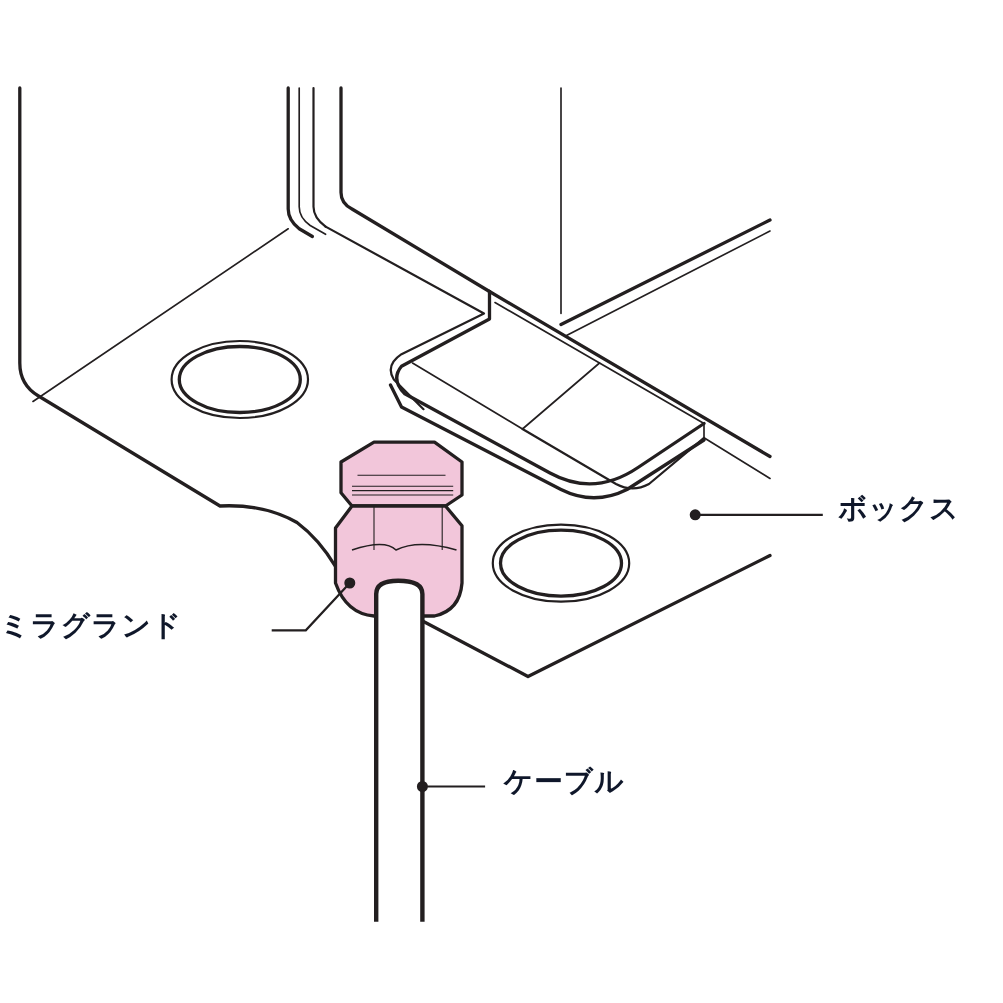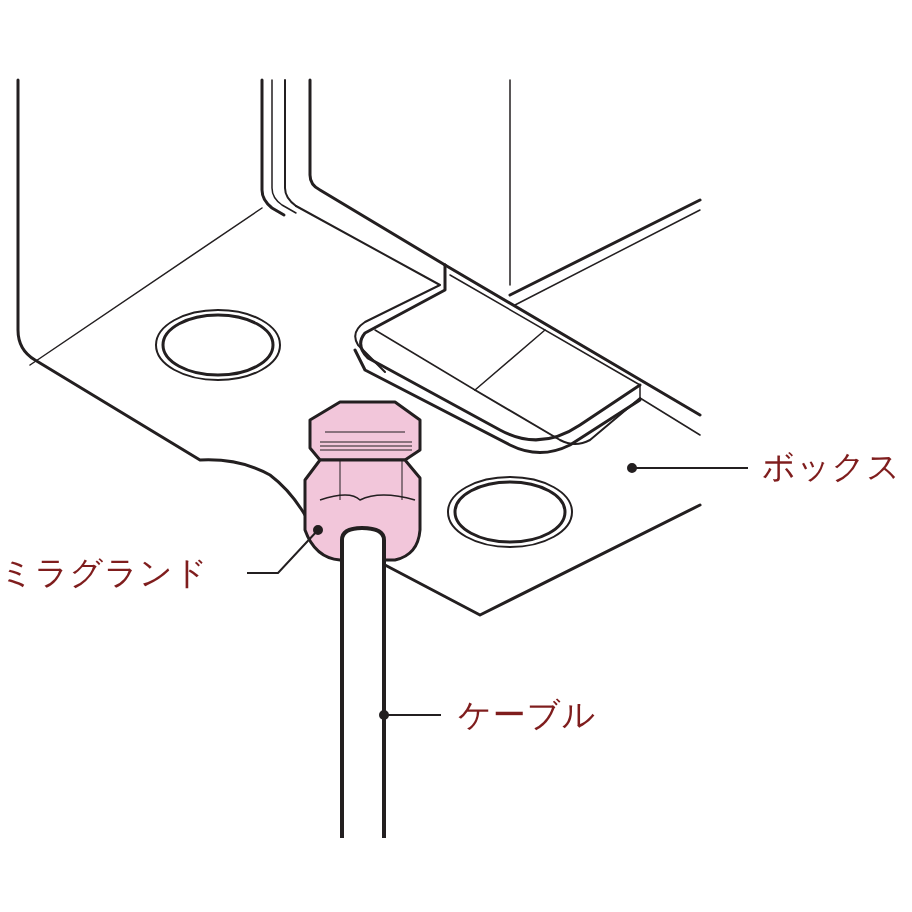--- a/index.html
+++ b/index.html
@@ -1,18 +1,18 @@
 <!DOCTYPE html>
 <html><head>
 <meta charset="utf-8">
 <style>
   html, body { margin:0; padding:0; background:#ffffff; }
   body { width:912px; height:912px; position:relative; overflow:hidden; font-family:"DejaVu Sans", sans-serif; }
   #diagram { position:absolute; left:0; top:0; width:912px; height:912px; }
-  .label { position:absolute; font-size:33px; color:#7f1d1d; line-height:1; white-space:nowrap; letter-spacing:1px; }
+  .label { position:absolute; font-size:26px; color:#0f172a; line-height:1; white-space:nowrap; letter-spacing:1px;font-weight:bold; }
 </style>
 </head>
 <body>
 
 <svg id="diagram" viewBox="0 0 912 912" xmlns="http://www.w3.org/2000/svg">
   <g fill="none" stroke="#231f20" stroke-linecap="round" stroke-linejoin="round">
 
     <path d="M18 80 L18 330 Q18 350 35 360 L200 460 Q240 458 270 475 Q290 490 305 515" stroke-width="3"></path>
 
     <path d="M30 365 L262 208" stroke-width="1.5"></path>

